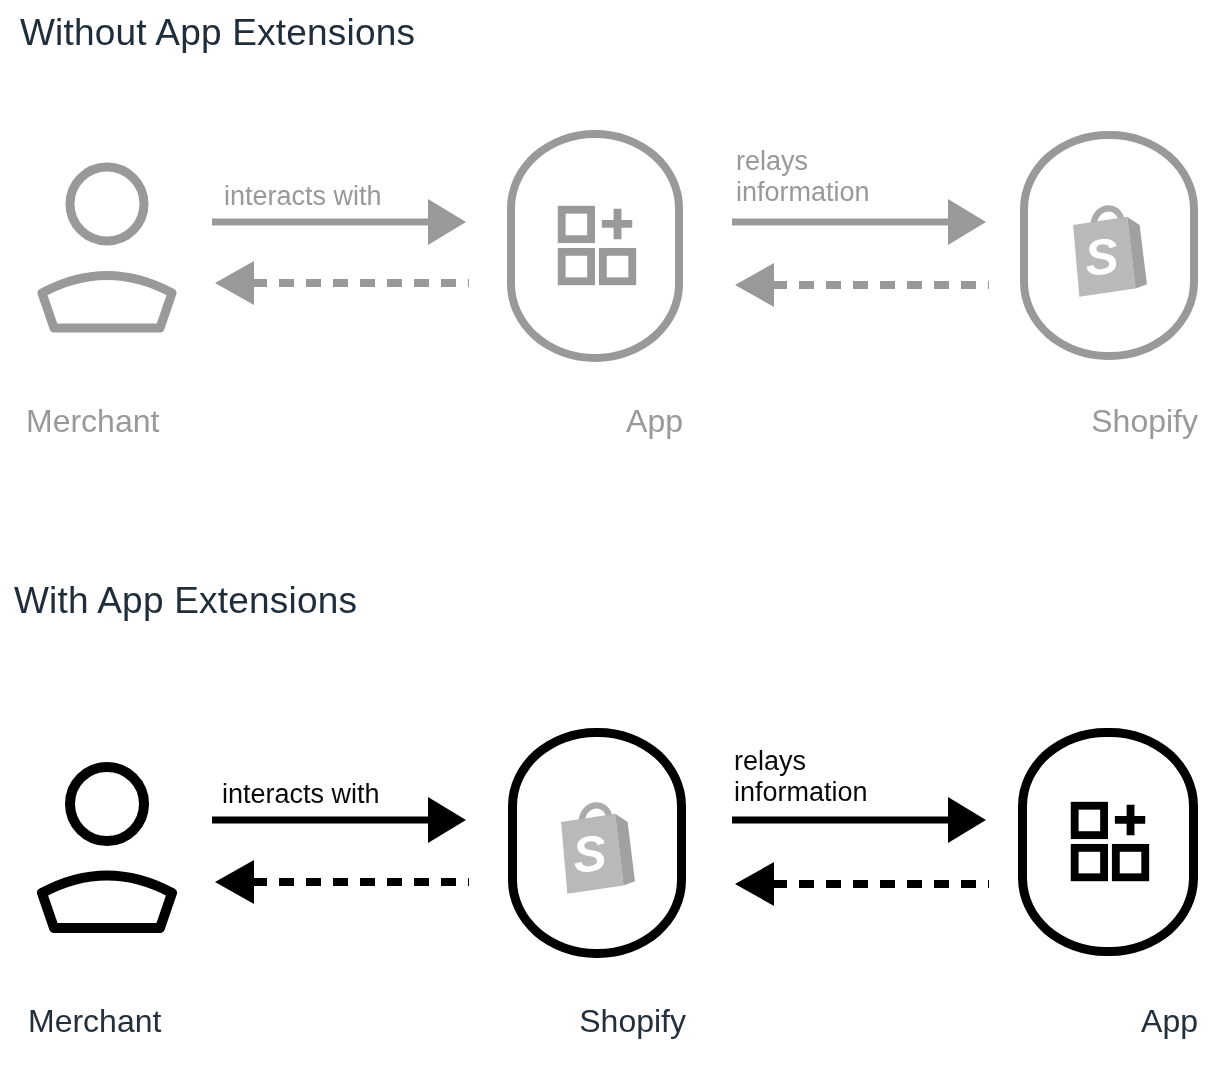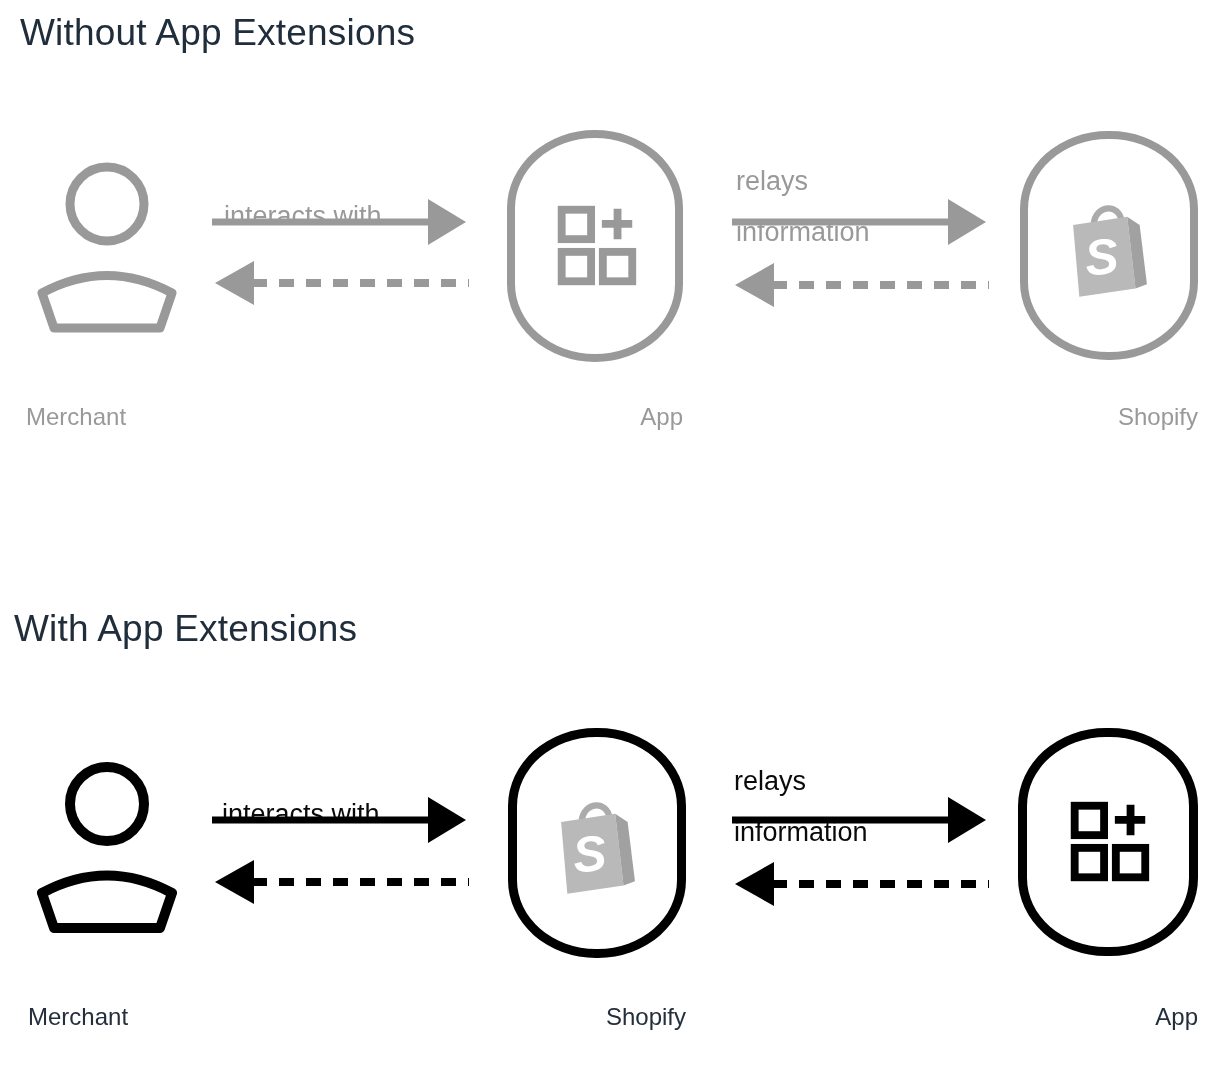--- a/index.html
+++ b/index.html
@@ -22,36 +22,36 @@
     letter-spacing: 0.2px;
     line-height: 1.15;
     white-space: nowrap;
   }
 
   
   .muted { color: #999999; }
   .strong { color: #000000; }
 
   .node-label {
-    font-size: 24px;
+    font-size: 32px;
     line-height: 1.1;
     white-space: nowrap;
   }
   .muted .node-label { color: #999999; }
   .strong .node-label { color: #232f3b; }
   .center { text-align: right; }
 
   .conn-label {
     font-size: 27px;
     line-height: 31px;
     white-space: nowrap;
   }
   .muted .conn-label { color: #999999; }
   .strong .conn-label { color: #0a0a0a; }
-  .conn-label span { display: block; margin-top: 20px; }
+  .conn-label span { display: block; }
 
   .oval {
     border-style: solid;
     border-color: currentColor;
     border-radius: 88px / 78px;
     display: flex;
     align-items: center;
     justify-content: center;
     background: #ffffff;
   }
@@ -69,21 +69,21 @@
   .s1-arrow1-ret   { left: 214px; top: 258px; }
   .s1-oval-app     { left: 507px; top: 130px; width: 176px; height: 232px; }
   .s1-lab-app      { left: 507px; top: 404px; width: 176px; }
   .s1-conn2-label  { left: 736px; top: 146px; }
   .s1-arrow2-fwd   { left: 732px; top: 197px; }
   .s1-arrow2-ret   { left: 734px; top: 260px; }
   .s1-oval-shopify { left: 1020px; top: 131px; width: 178px; height: 229px; }
   .s1-lab-shopify  { left: 1020px; top: 404px; width: 178px; }
 
   
-  .s2-title   { left: 14px;  top: 608px; }
+  .s2-title   { left: 14px;  top: 580px; }
   .s2-person  { left: 37px;  top: 760px; }
   .s2-lab-merchant { left: 28px; top: 1004px; }
   .s2-conn1-label  { left: 222px; top: 779px; }
   .s2-arrow1-fwd   { left: 212px; top: 795px; }
   .s2-arrow1-ret   { left: 214px; top: 857px; }
   .s2-oval-shopify { left: 508px; top: 728px; width: 178px; height: 230px; }
   .s2-lab-shopify  { left: 508px; top: 1004px; width: 178px; }
   .s2-conn2-label  { left: 734px; top: 746px; }
   .s2-arrow2-fwd   { left: 732px; top: 795px; }
   .s2-arrow2-ret   { left: 734px; top: 859px; }

